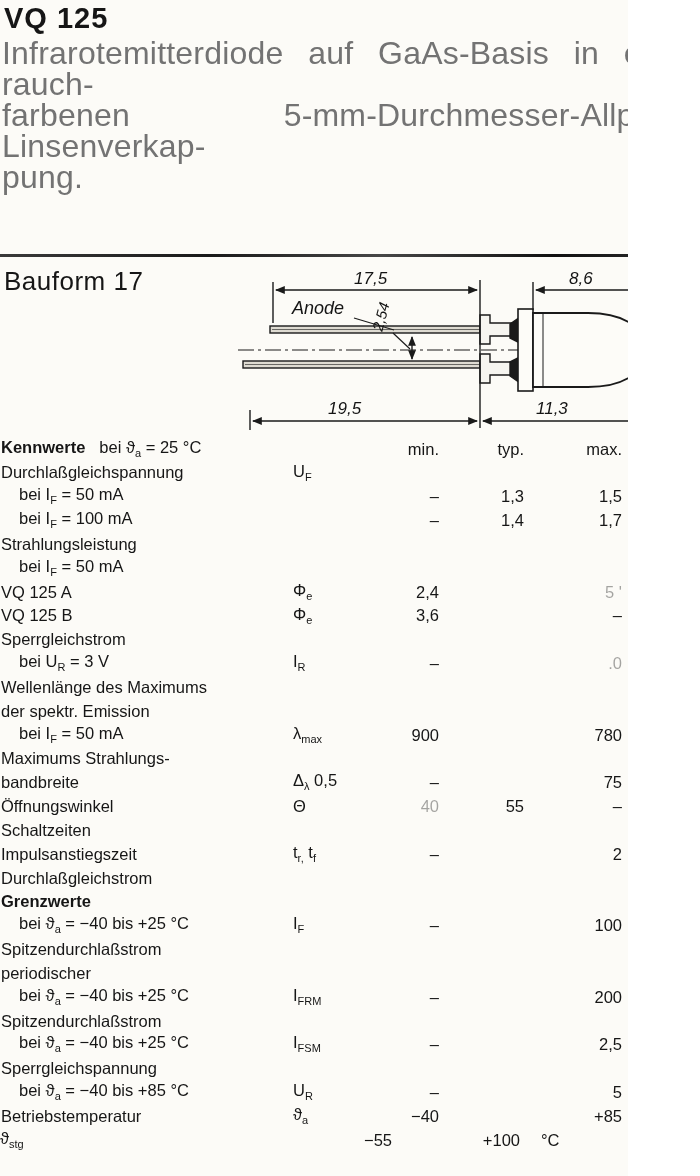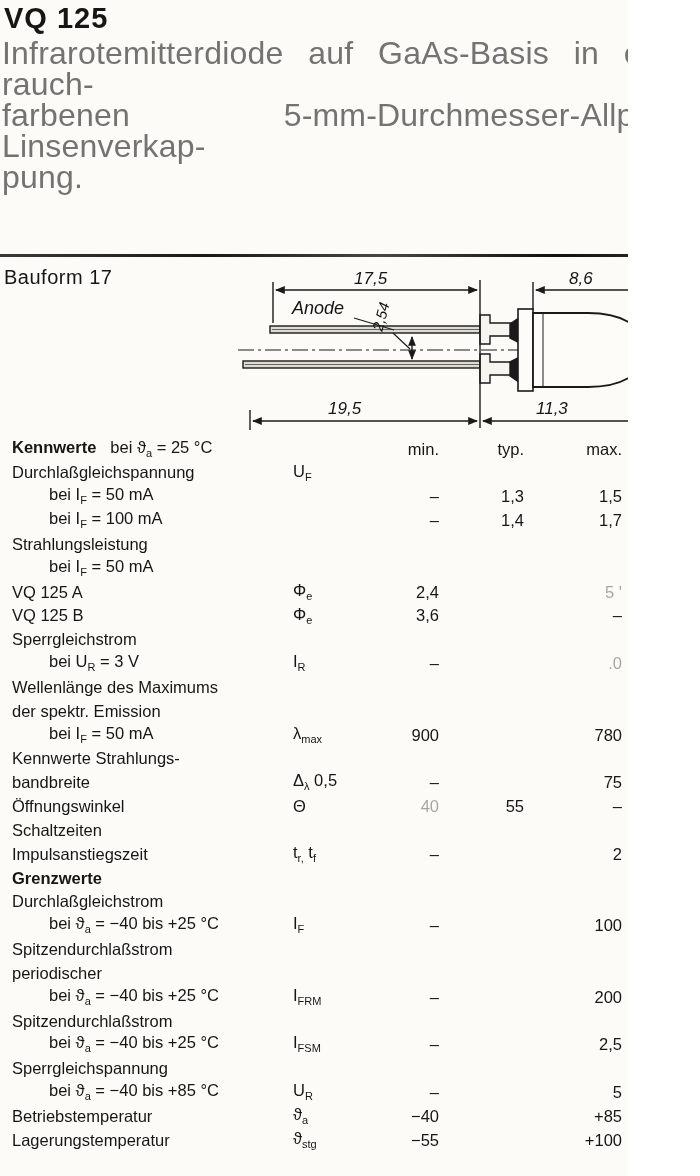--- a/index.html
+++ b/index.html
@@ -23,32 +23,32 @@
   .intro{position:absolute;left:2px;width:694px;font-size:32px;line-height:31px;letter-spacing:0.2px;color:#737373;}
   #para1{top:38px;}
   #para2{top:131px;}
   .iline{white-space:nowrap;}
   .jline{text-align:justify;text-align-last:justify;white-space:normal;}
   .rule{
     position:absolute;left:0;top:254px;width:693px;height:3px;
     background:linear-gradient(90deg,#3a3a3a 0%,#191919 30%,#474747 55%,#101010 80%,#333 100%);
   }
   
-  .bauform-label{position:absolute;left:4px;top:266px;font-size:20px;letter-spacing:0.5px;}
+  .bauform-label{position:absolute;left:4px;top:266px;font-size:26px;letter-spacing:0.5px;}
   .drawing{position:absolute;left:236px;top:262px;}
   .drawing text{font-family:"Liberation Sans", sans-serif;font-style:italic;fill:#141414;}
   
   .dtable{position:absolute;left:0;top:437px;width:700px;font-size:16.5px;}
   .trow{
     display:grid;
     grid-template-columns:293px 105px 47px 85px 102px 63px;
     height:23.84px;align-items:center;line-height:1;
   }
-  .c-label{padding-left:12px;white-space:nowrap;}
-  .c-label.ind1{padding-left:19px;margin-left:30px;}
+  .c-label{padding-left:1px;white-space:nowrap;}
+  .c-label.ind1{padding-left:19px;}
   .c-label.ind2{}
   .c-label.boldrow{font-weight:bold;}
   .c-sym{white-space:nowrap;}
   .c-min,.c-typ,.c-max{text-align:right;white-space:nowrap;}
   .c-min{padding-right:6px;}
   .c-typ{padding-right:6px;}
   .c-max{padding-right:10px;}
   .c-unit{padding-left:11px;white-space:nowrap;}
   sub{font-size:11px;letter-spacing:0;}
   .thead .c-label b{font-weight:bold;margin-right:14px;}
@@ -227,21 +227,21 @@
       </div>
       <div class="trow">
         <div class="c-label ind1"><span>bei I</span><sub>F</sub><span> = 50 mA</span></div>
         <div class="c-sym"><span>λ</span><sub>max</sub></div>
         <div class="c-min">900</div>
         <div class="c-typ"></div>
         <div class="c-max">780</div>
         <div class="c-unit">nm</div>
       </div>
       <div class="trow">
-        <div class="c-label ind0"><span>Kennwerte Strahlungs-</span></div>
+        <div class="c-label ind0"><span>Maximums Strahlungs-</span></div>
         <div class="c-sym"></div>
         <div class="c-min"></div>
         <div class="c-typ"></div>
         <div class="c-max"></div>
         <div class="c-unit"></div>
       </div>
       <div class="trow">
         <div class="c-label ind0"><span>bandbreite</span></div>
         <div class="c-sym"><span>Δ</span><sub>λ</sub><span> 0,5</span></div>
         <div class="c-min">–</div>
@@ -267,29 +267,29 @@
       </div>
       <div class="trow">
         <div class="c-label ind0"><span>Impulsanstiegszeit</span></div>
         <div class="c-sym"><span>t</span><sub>r,</sub><span> t</span><sub>f</sub></div>
         <div class="c-min">–</div>
         <div class="c-typ"></div>
         <div class="c-max">2</div>
         <div class="c-unit">µs</div>
       </div>
       <div class="trow">
+        <div class="c-label ind0"><span>Durchlaßgleichstrom</span></div>
+        <div class="c-sym"></div>
+        <div class="c-min"></div>
+        <div class="c-typ"></div>
+        <div class="c-max"></div>
+        <div class="c-unit"></div>
+      </div>
+      <div class="trow">
         <div class="c-label ind0 boldrow"><span>Grenzwerte</span></div>
-        <div class="c-sym"></div>
-        <div class="c-min"></div>
-        <div class="c-typ"></div>
-        <div class="c-max"></div>
-        <div class="c-unit"></div>
-      </div>
-      <div class="trow">
-        <div class="c-label ind0"><span>Durchlaßgleichstrom</span></div>
         <div class="c-sym"></div>
         <div class="c-min"></div>
         <div class="c-typ"></div>
         <div class="c-max"></div>
         <div class="c-unit"></div>
       </div>
       <div class="trow">
         <div class="c-label ind1"><span>bei  ϑ</span><sub>a</sub><span> = −40 bis +25 °C</span></div>
         <div class="c-sym"><span>I</span><sub>F</sub></div>
         <div class="c-min">–</div>
@@ -355,21 +355,20 @@
       </div>
       <div class="trow">
         <div class="c-label ind0"><span>Betriebstemperatur</span></div>
         <div class="c-sym"><span>ϑ</span><sub>a</sub></div>
         <div class="c-min">−40</div>
         <div class="c-typ"></div>
         <div class="c-max">+85</div>
         <div class="c-unit">°C</div>
       </div>
       <div class="trow">
-        <div class="c-label ind0"><span>Lagerungstemperatur</span></div>
         <div class="c-sym"><span>ϑ</span><sub>stg</sub></div>
         <div class="c-min">−55</div>
         <div class="c-typ"></div>
         <div class="c-max">+100</div>
         <div class="c-unit">°C</div>
       </div>
     </div>
 
 </div>
 

